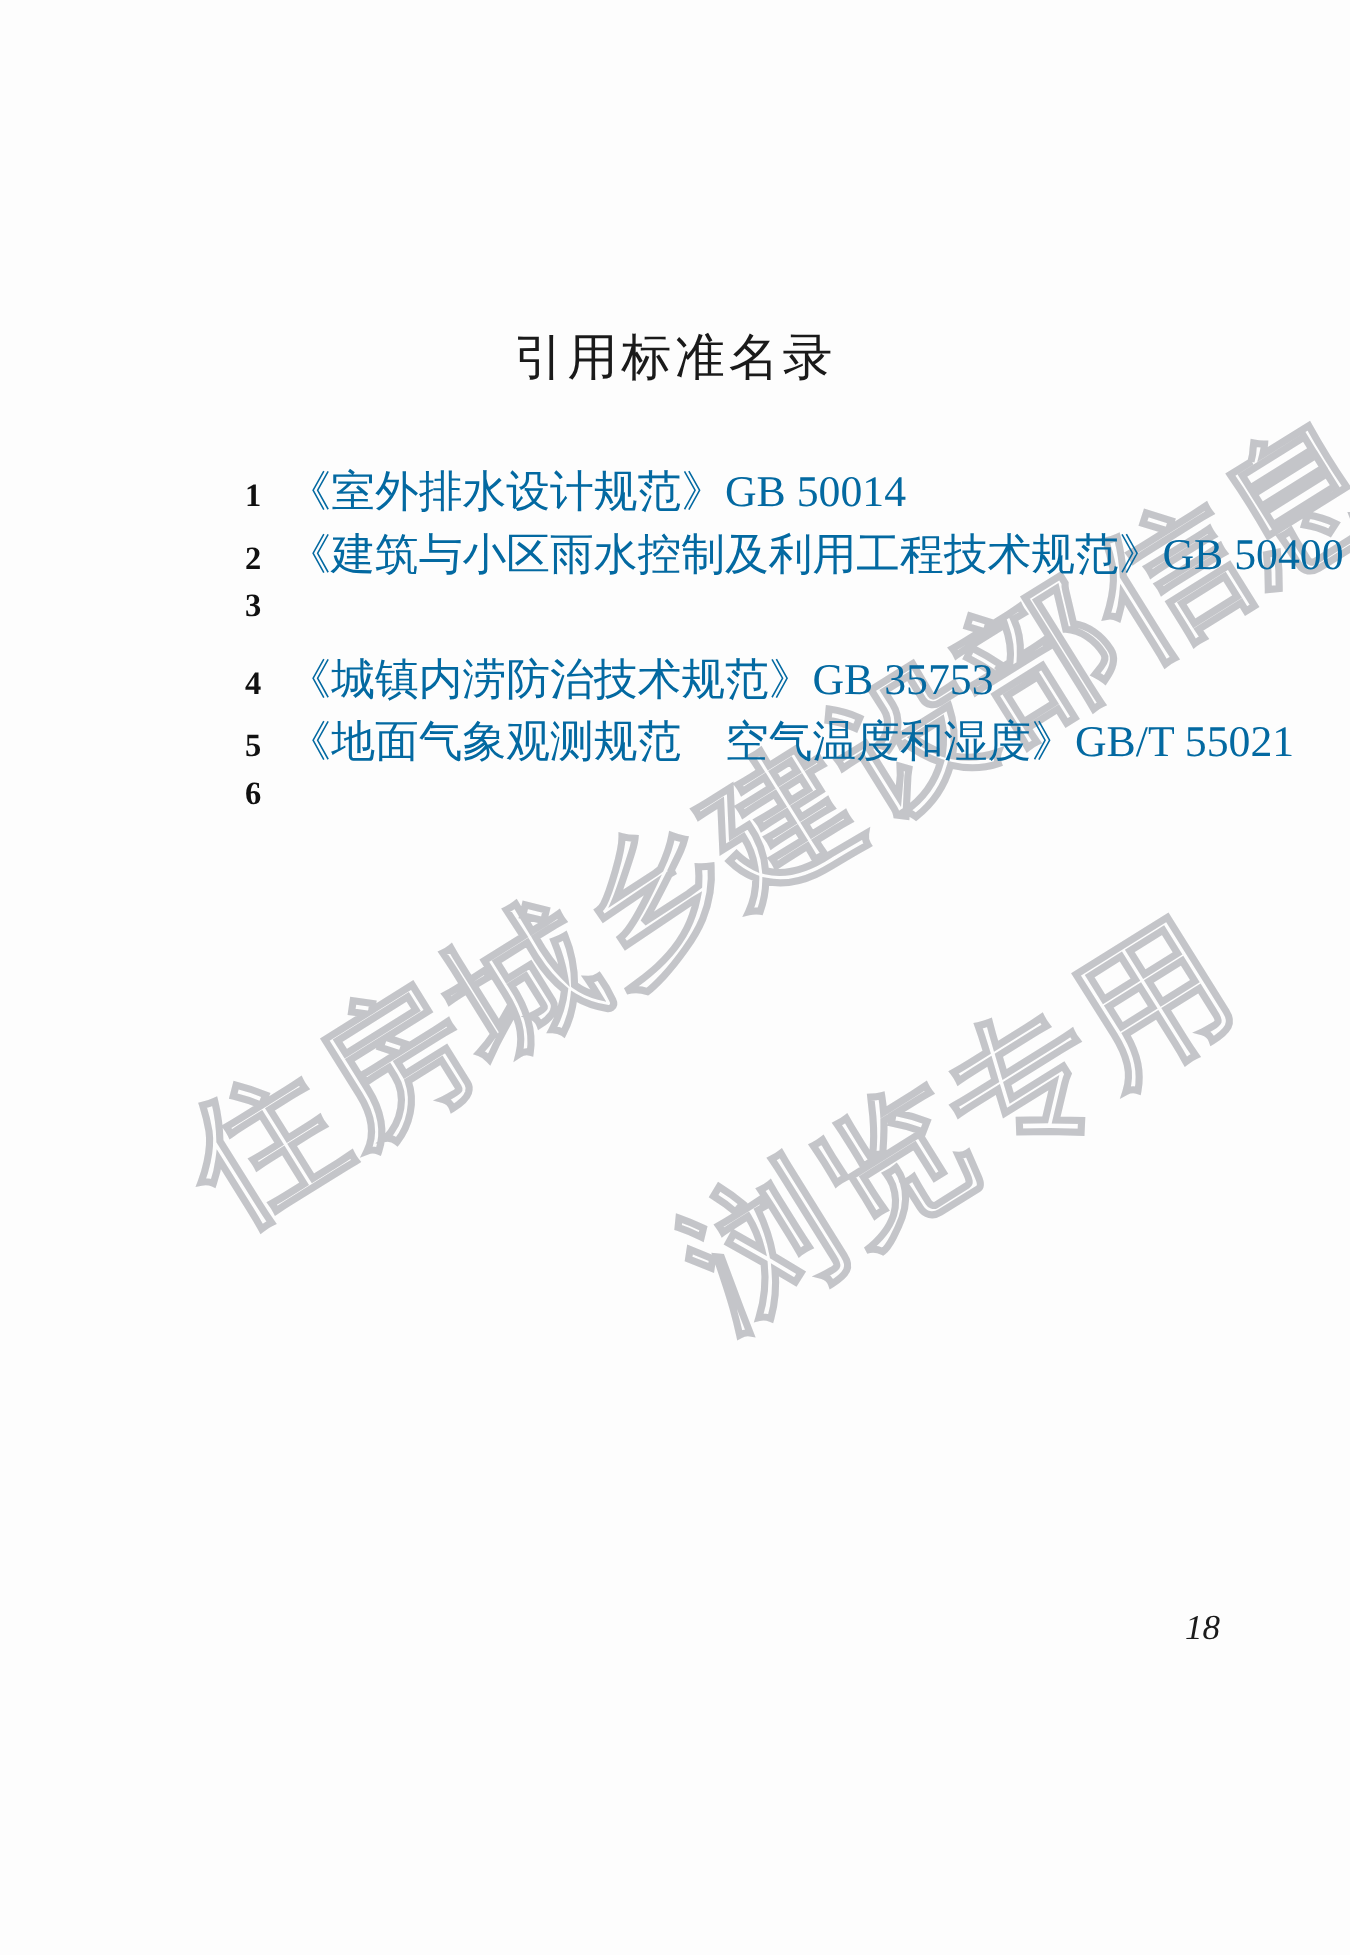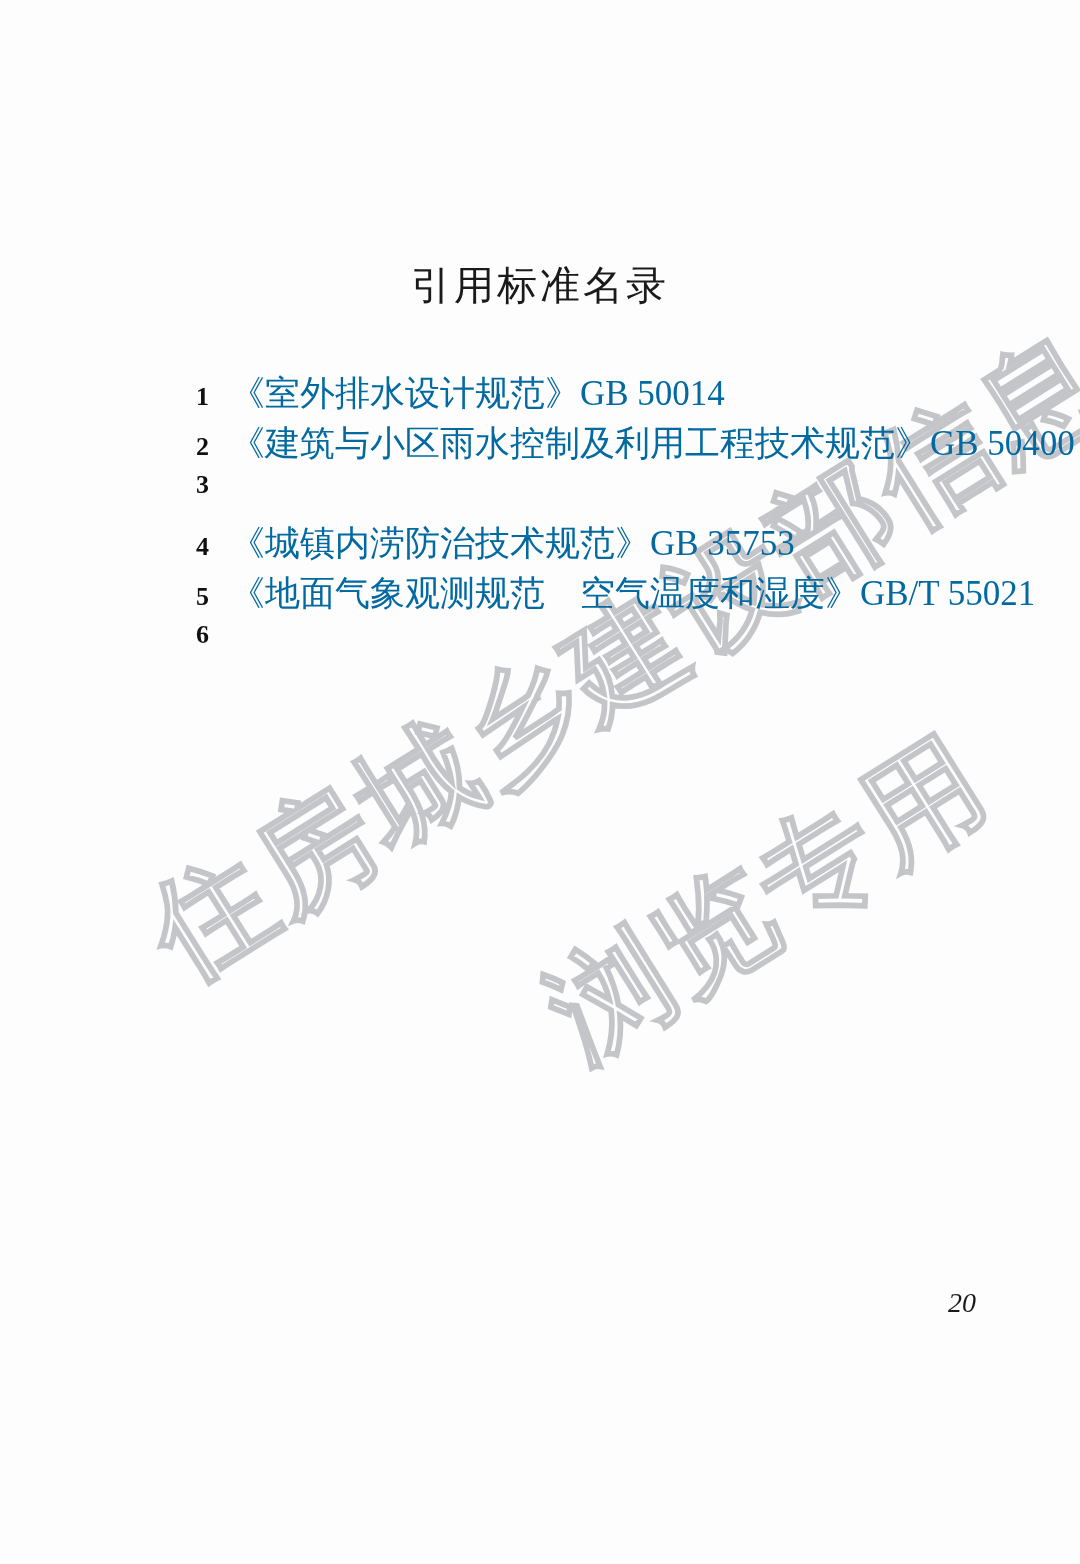--- a/index.html
+++ b/index.html
@@ -156,17 +156,17 @@
         </div>
         <div class="ref-item">
           <span class="ref-num">5</span>
           <span class="ref-text">《地面气象观测规范　空气温度和湿度》GB/T 55021</span>
         </div>
         <div class="ref-item">
           <span class="ref-num">6</span>
         </div>
       </div>
 
-      <div class="page-number">20</div>
+      <div class="page-number">18</div>
     </div>
 
   </div>
 </div>
 
 </body></html>

